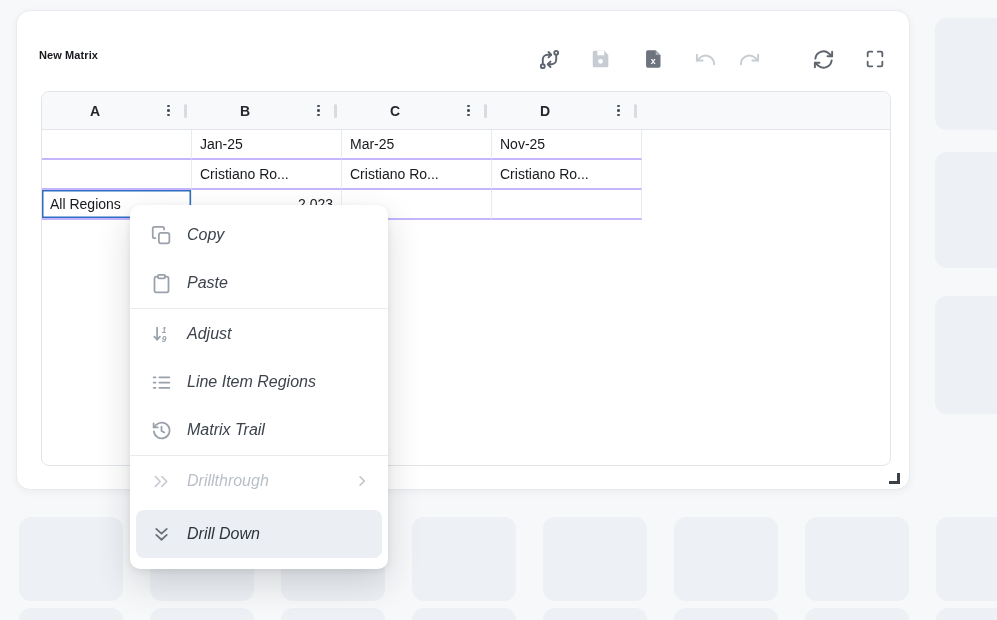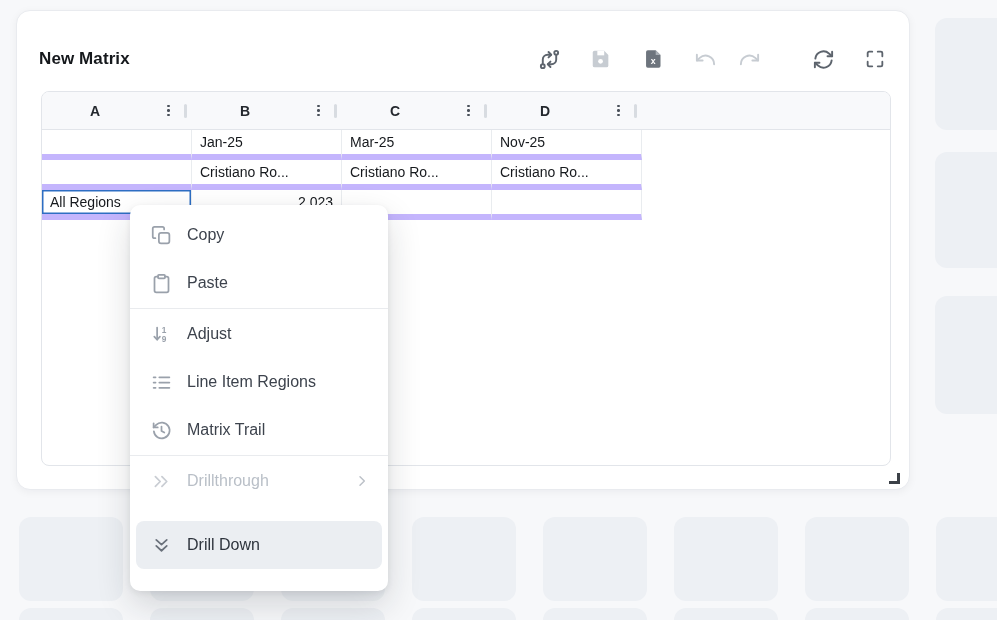--- a/index.html
+++ b/index.html
@@ -15,21 +15,21 @@
   .ph { position:absolute; background:#edf0f4; border-radius:12px; }
 
   
   .card {
     position:absolute; left:16px; top:10px; width:894px; height:480px;
     background:#ffffff; border:1px solid #e9ebef; border-radius:14px;
     box-shadow:0 2px 8px rgba(16,24,40,.05);
   }
   .card-title {
     position:absolute; left:22px; top:38px;
-    font-size:17px; font-weight:700; color:#15181c; letter-spacing:.1px;
+    font-size:11px; font-weight:700; color:#15181c; letter-spacing:.1px;
   }
   .toolbar {
     position:absolute; right:22px; top:36px;
     display:flex; align-items:center; gap:28px;
   }
   .tb-btn { width:24px; height:24px; display:flex; align-items:center; justify-content:center; cursor:pointer; background:none; border:none; padding:0; }
   .tb-btn svg { display:block; }
   .tb-redo { margin-left:-8px; }
   .tb-refresh { margin-left:22px; }
   .ic-dark  { stroke:#5d646d; }
@@ -52,47 +52,48 @@
   }
   .kebab { position:absolute; right:22px; top:50%; transform:translateY(-50%); display:flex; flex-direction:column; gap:2px; cursor:pointer; }
   .kebab i { width:2.6px; height:2.6px; border-radius:50%; background:#4a515a; display:block; }
   .col-resize { position:absolute; right:5px; top:50%; transform:translateY(-50%); width:3px; height:14px; background:#d8dce1; border-radius:2px; cursor:col-resize; }
 
   .grid-row { display:flex; height:30px; }
   .cell {
     flex:0 0 150px; width:150px; height:30px; padding:0 8px;
     display:flex; align-items:center;
     font-size:14px; color:#16191d;
-    border-right:1px solid #e9ecef; border-bottom:6px solid #c4b5fd;
+    border-right:1px solid #e9ecef; border-bottom:2px solid #c4b5fd;
     white-space:nowrap; overflow:hidden; cursor:cell;
   }
   .cell.num { justify-content:flex-end; }
   .cell.selected { box-shadow:inset 0 0 0 1.5px #2e6ec3; }
 
   .resize-corner {
     position:absolute; right:9px; bottom:5px; width:11px; height:11px;
     border-right:3px solid #3c4148; border-bottom:3px solid #3c4148; cursor:nwse-resize;
   }
 
   
   .menu {
     position:absolute; left:130px; top:205px; width:258px;
     background:#fff; border-radius:10px; padding:6px 0;
     box-shadow:0 14px 34px rgba(23,28,38,.16), 0 2px 6px rgba(23,28,38,.08);
     z-index:10;
+    font-style:italic;
   }
   .menu-item {
     height:48px; display:flex; align-items:center; gap:15px;
     padding:0 18px 0 20px; font-size:16px; color:#3d434d; cursor:pointer;
   }
   .menu-item .mi-icon { width:22px; height:22px; display:flex; align-items:center; justify-content:center; }
   .menu-item .mi-icon svg { display:block; }
   .menu-item.disabled { color:#b9bfc7; cursor:default; }
   .menu-item.active {
-    margin:16px 6px; padding:0 12px 0 14px; border-radius:8px; background:#ebeef2; color:#2e343d;
+    margin:5px 6px; padding:0 12px 0 14px; border-radius:8px; background:#ebeef2; color:#2e343d;
   }
   .menu-divider { height:1px; background:#e9ebee; margin:1px 0; }
   .submenu-arrow { margin-left:auto; display:flex; }
 
   .mi-stroke { stroke:#9aa1ab; }
   .mi-stroke-off { stroke:#c9cdd3; }
   .mi-dark { stroke:#6a717b; }
 </style>
 </head>
 <body>

